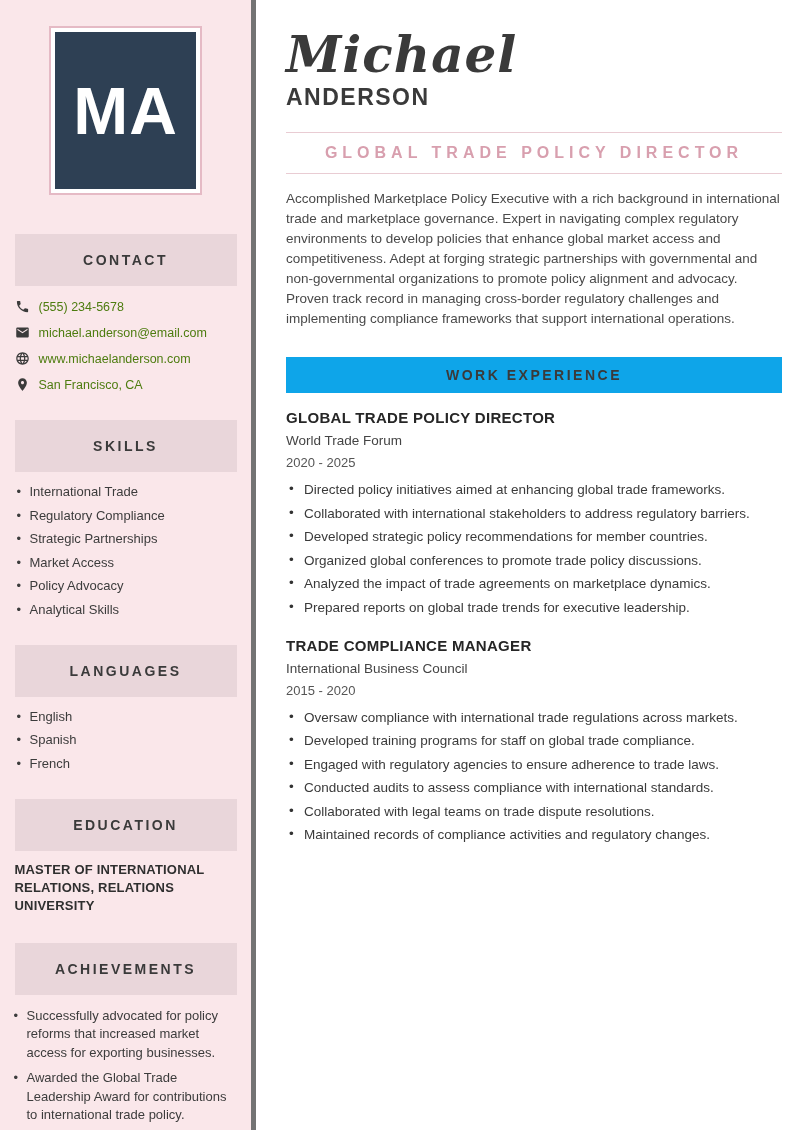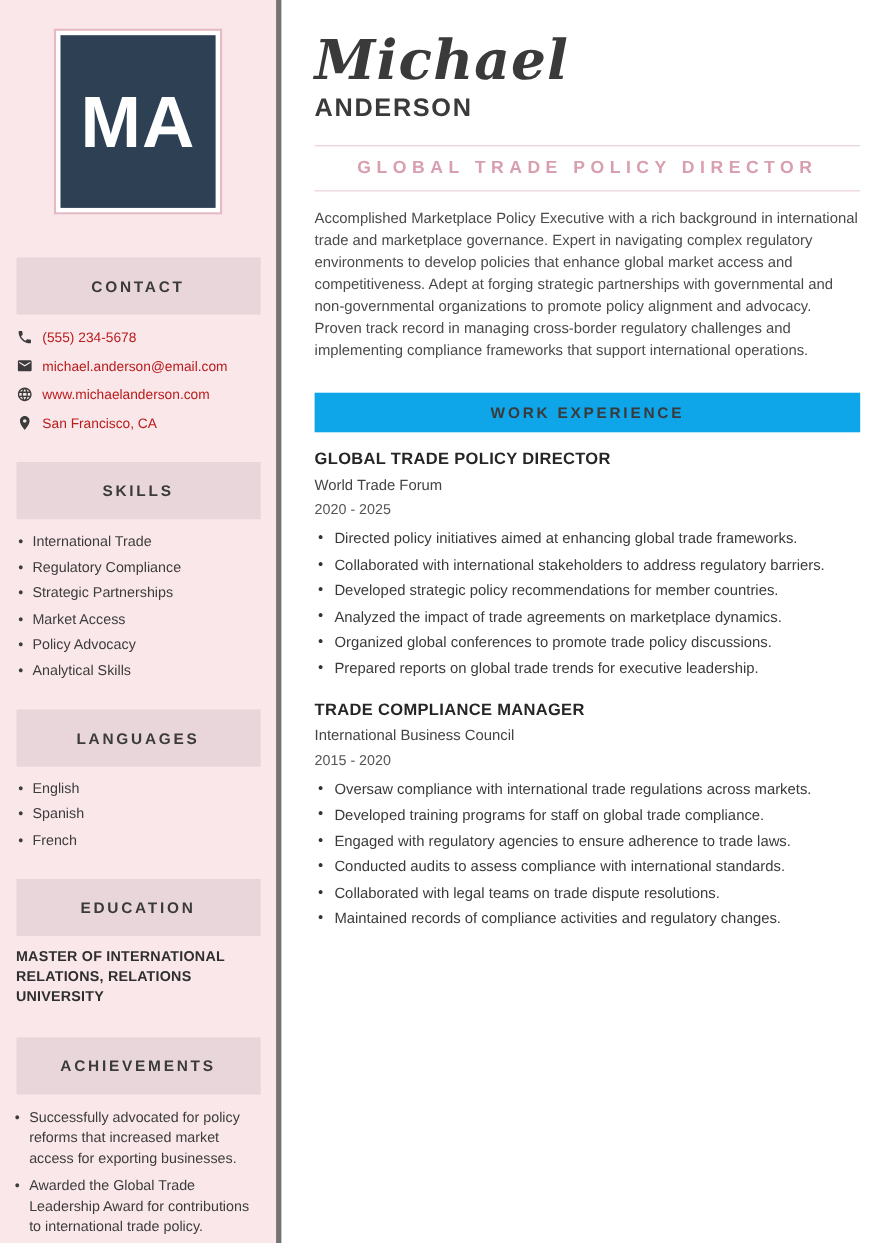--- a/index.html
+++ b/index.html
@@ -29,21 +29,21 @@
   .side-header {
     width:222px; margin:0 auto; height:52px; background:#e9d6da;
     display:flex; align-items:center; justify-content:center;
     font-size:14px; font-weight:bold; letter-spacing:2.5px; color:#3a3a3a;
   }
   .side-sec-contact .side-header { margin-top:39px; }
   .contact-list { list-style:none; width:222px; margin:13px auto 0; }
   .contact-list li { display:flex; align-items:center; margin-bottom:11px; }
   .cicon { width:15px; height:15px; margin-right:9px; display:inline-flex; flex:0 0 15px; }
   .cicon svg { width:15px; height:15px; fill:#3b3b3b; }
-  .contact-list li span.ctext { font-size:12.5px; color:#b91c1c; }
+  .contact-list li span.ctext { font-size:12.5px; color:#4d7c0f; }
 
   .side-sec .side-header { margin-top:28px; }
   .side-list { list-style:none; width:222px; margin:13px auto 0; }
   .side-list li { font-size:13px; color:#3c3c3c; margin-bottom:9.5px; padding-left:15px; position:relative; line-height:14px; }
   .side-list li::before { content:"•"; position:absolute; left:2px; top:0; color:#3c3c3c; }
 
   .edu-degree {
     width:222px; margin:10px auto 0;
     font-size:13px; font-weight:bold; color:#2f2f2f;
     line-height:18px; letter-spacing:0.2px;
@@ -184,22 +184,22 @@
     <div class="we-bar">WORK EXPERIENCE</div>
 
     <section class="job">
       <div class="job-title">GLOBAL TRADE POLICY DIRECTOR</div>
       <div class="job-company">World Trade Forum</div>
       <div class="job-dates">2020 - 2025</div>
       <ul class="job-bullets">
         <li>Directed policy initiatives aimed at enhancing global trade frameworks.</li>
         <li>Collaborated with international stakeholders to address regulatory barriers.</li>
         <li>Developed strategic policy recommendations for member countries.</li>
+        <li>Organized global conferences to promote trade policy discussions.</li>
         <li>Analyzed the impact of trade agreements on marketplace dynamics.</li>
-        <li>Organized global conferences to promote trade policy discussions.</li>
         <li>Prepared reports on global trade trends for executive leadership.</li>
       </ul>
     </section>
 
     <section class="job">
       <div class="job-title">TRADE COMPLIANCE MANAGER</div>
       <div class="job-company">International Business Council</div>
       <div class="job-dates">2015 - 2020</div>
       <ul class="job-bullets">
         <li>Oversaw compliance with international trade regulations across markets.</li>

